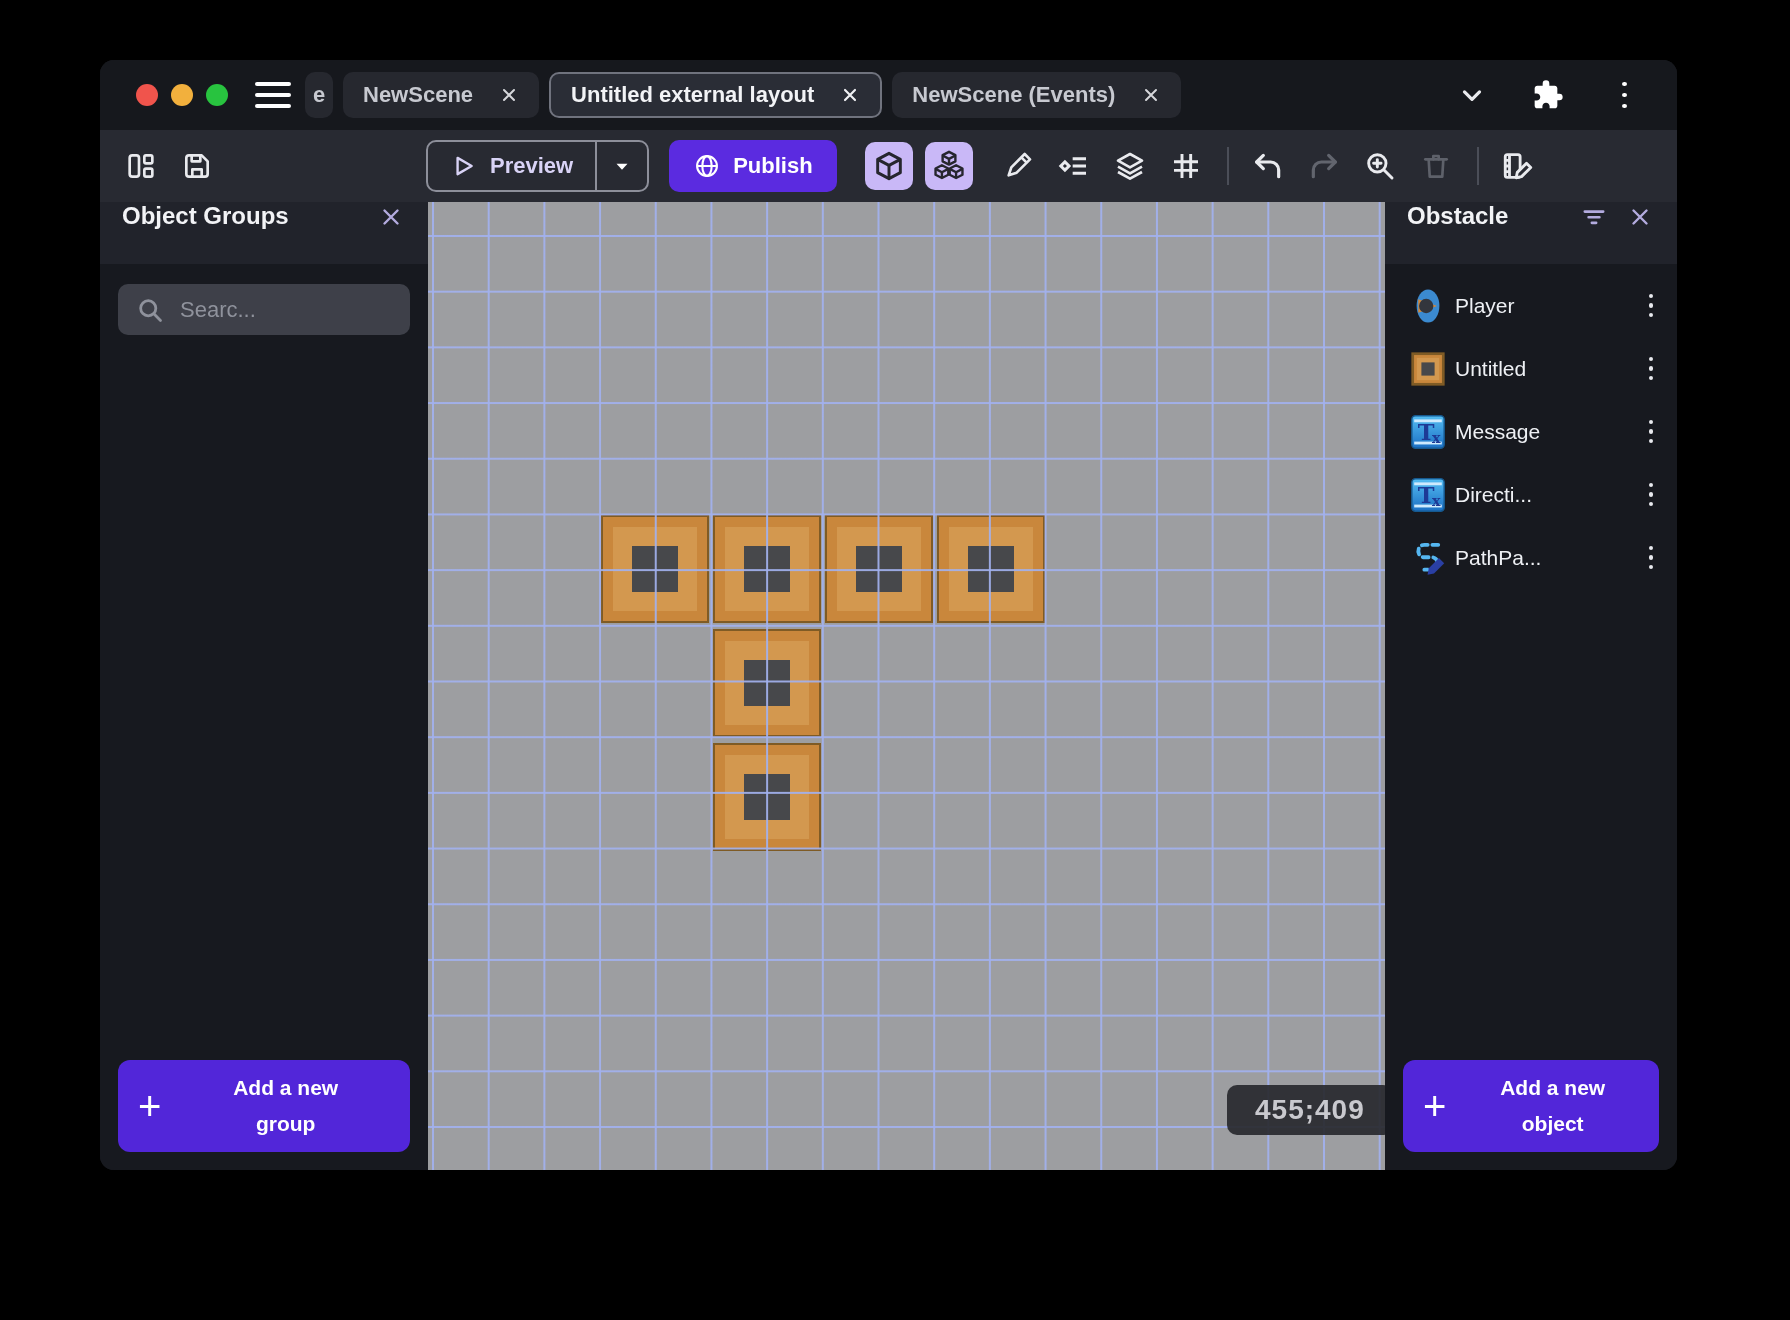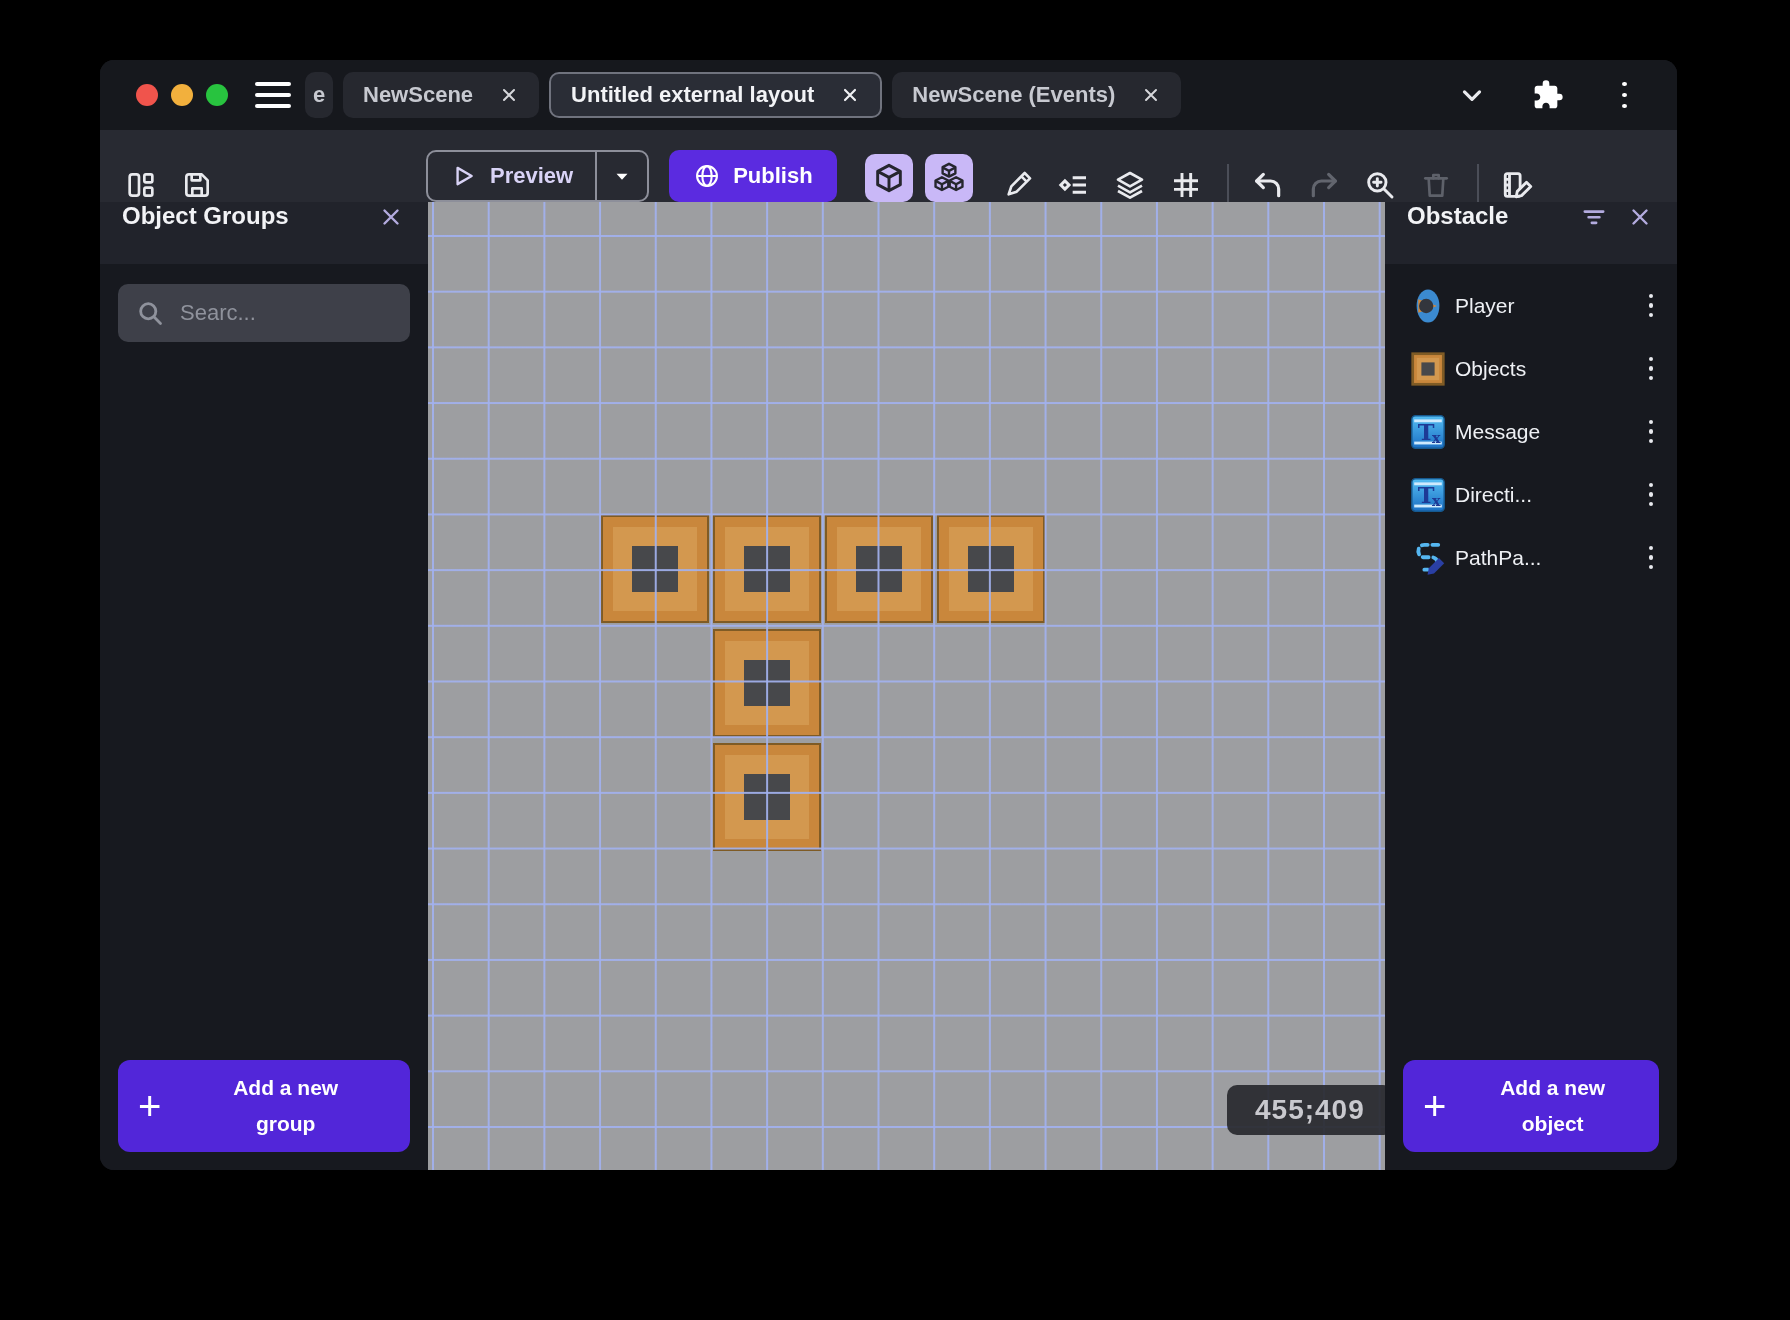--- a/index.html
+++ b/index.html
@@ -20,40 +20,40 @@
          color:#c7c9d0; font-size:22px; font-weight:600; padding:0 20px; margin-right:10px; flex:none; cursor:pointer;}
   .tab-partial { width:28px; padding:0; justify-content:center; overflow:hidden; }
   .tab .tab-close { margin-left:26px; width:20px; height:20px; display:flex; }
   .tab.active { background:#2a2d36; border:2px solid #70737e; color:#f2f3f6; }
   .tabbar-spacer { flex:1; }
   .tb-top-icon { width:34px; height:34px; margin-left:42px; display:flex; align-items:center; justify-content:center; cursor:pointer; flex:none;}
   .kebab-v { display:flex; flex-direction:column; align-items:center; }
   .kebab-v i { width:5px; height:5px; border-radius:50%; background:#fff; margin:3.5px 0; display:block;}
 
   
-  .toolbar { height:72px; background:#282a32; display:flex; align-items:flex-end; flex:none; padding:0 24px; }
+  .toolbar { height:72px; background:#282a32; display:flex; align-items:center; flex:none; padding:0 24px; }
   .tool-icon { width:34px; height:34px; display:flex; align-items:center; justify-content:center; cursor:pointer; flex:none; }
   .toolbar .gap-sm { margin-left:22px; } .toolbar .gap-md { margin-left:28px; }
   .preview-btn { margin-left:212px; height:52px; border:2px solid #8d8f9a; border-radius:10px; display:flex; align-items:center; color:#d9d3f6; overflow:hidden; cursor:pointer; flex:none;}
   .preview-main { display:flex; align-items:center; padding:0 22px; gap:14px; font-size:22px; font-weight:700; height:100%;}
   .preview-caret { border-left:2px solid #8d8f9a; height:100%; display:flex; align-items:center; padding:0 14px; }
   .publish-btn { margin-left:20px; height:52px; background:#5b2be0; border:none; border-radius:10px; display:flex; align-items:center; gap:12px;
                  color:#fff; font-size:22px; font-weight:700; padding:0 24px; cursor:pointer; flex:none;}
   .tool-toggle { width:48px; height:48px; background:#c9b8f7; border-radius:10px; display:flex; align-items:center; justify-content:center; cursor:pointer; flex:none;}
   .tb-divider { width:2px; height:38px; background:#4b4e58; margin-left:24px; flex:none;}
 
   
   .content { flex:1; display:flex; min-height:0; }
   .panel { width:328px; background:#17191f; display:flex; flex-direction:column; flex:none; }
   .panel.right { width:292px; }
   .panel-header { height:62px; background:#21232b; display:flex; align-items:flex-start; padding:0 22px; flex:none;}
   .panel-title { color:#f2f3f6; font-size:24px; font-weight:700; }
   .panel-header .spacer { flex:1; }
   .icon-btn { width:30px; height:30px; display:flex; align-items:center; justify-content:center; cursor:pointer; flex:none;}
-  .search-wrap { margin:20px 18px 8px 18px; height:58px; background:#3e4049; border-radius:10px; display:flex; align-items:center; padding:0 18px; gap:16px; flex:none;}
+  .search-wrap { margin:20px 18px 8px 18px; height:51px; background:#3e4049; border-radius:10px; display:flex; align-items:center; padding:0 18px; gap:16px; flex:none;}
   .search-wrap input { flex:1; background:transparent; border:none; outline:none; color:#dcdde2; font-size:22px; font-family:"Liberation Sans",sans-serif; min-width:0;}
   .search-wrap input::placeholder { color:#8f929c; }
   .panel-spacer { flex:1; }
   .add-btn { margin:18px; height:92px; background:#5226d9; border:none; border-radius:12px; display:flex; align-items:center;
              padding:0 20px; gap:20px; cursor:pointer; flex:none;}
   .add-btn .plus { color:#fff; font-size:40px; font-weight:400; line-height:1; flex:none;}
   .add-btn .lines { flex:1; color:#fff; font-size:21px; font-weight:700; line-height:1.7; text-align:center;}
 
   
   .objects-list { margin-top:10px; }
@@ -356,21 +356,21 @@
             </span>
           </div>
           <div class="obj-row">
             <span class="obj-icon">
               <svg width="36" height="36" viewBox="0 0 24 24">
     <rect x="1.8" y="1.8" width="20.4" height="20.4" fill="#c9873c" stroke="#7f5b25" stroke-width="1.8"></rect>
     <rect x="4.6" y="4.6" width="14.8" height="14.8" fill="#d3984f"></rect>
     <rect x="7.6" y="7.6" width="8.8" height="8.8" fill="#47484b"></rect>
   </svg>
             </span>
-            <span class="obj-label">Objects</span>
+            <span class="obj-label">Untitled</span>
             <span class="kebab">
               <i></i>
               <i></i>
               <i></i>
             </span>
           </div>
           <div class="obj-row">
             <span class="obj-icon">
               <svg width="36" height="36" viewBox="0 0 24 24">
     <defs>

